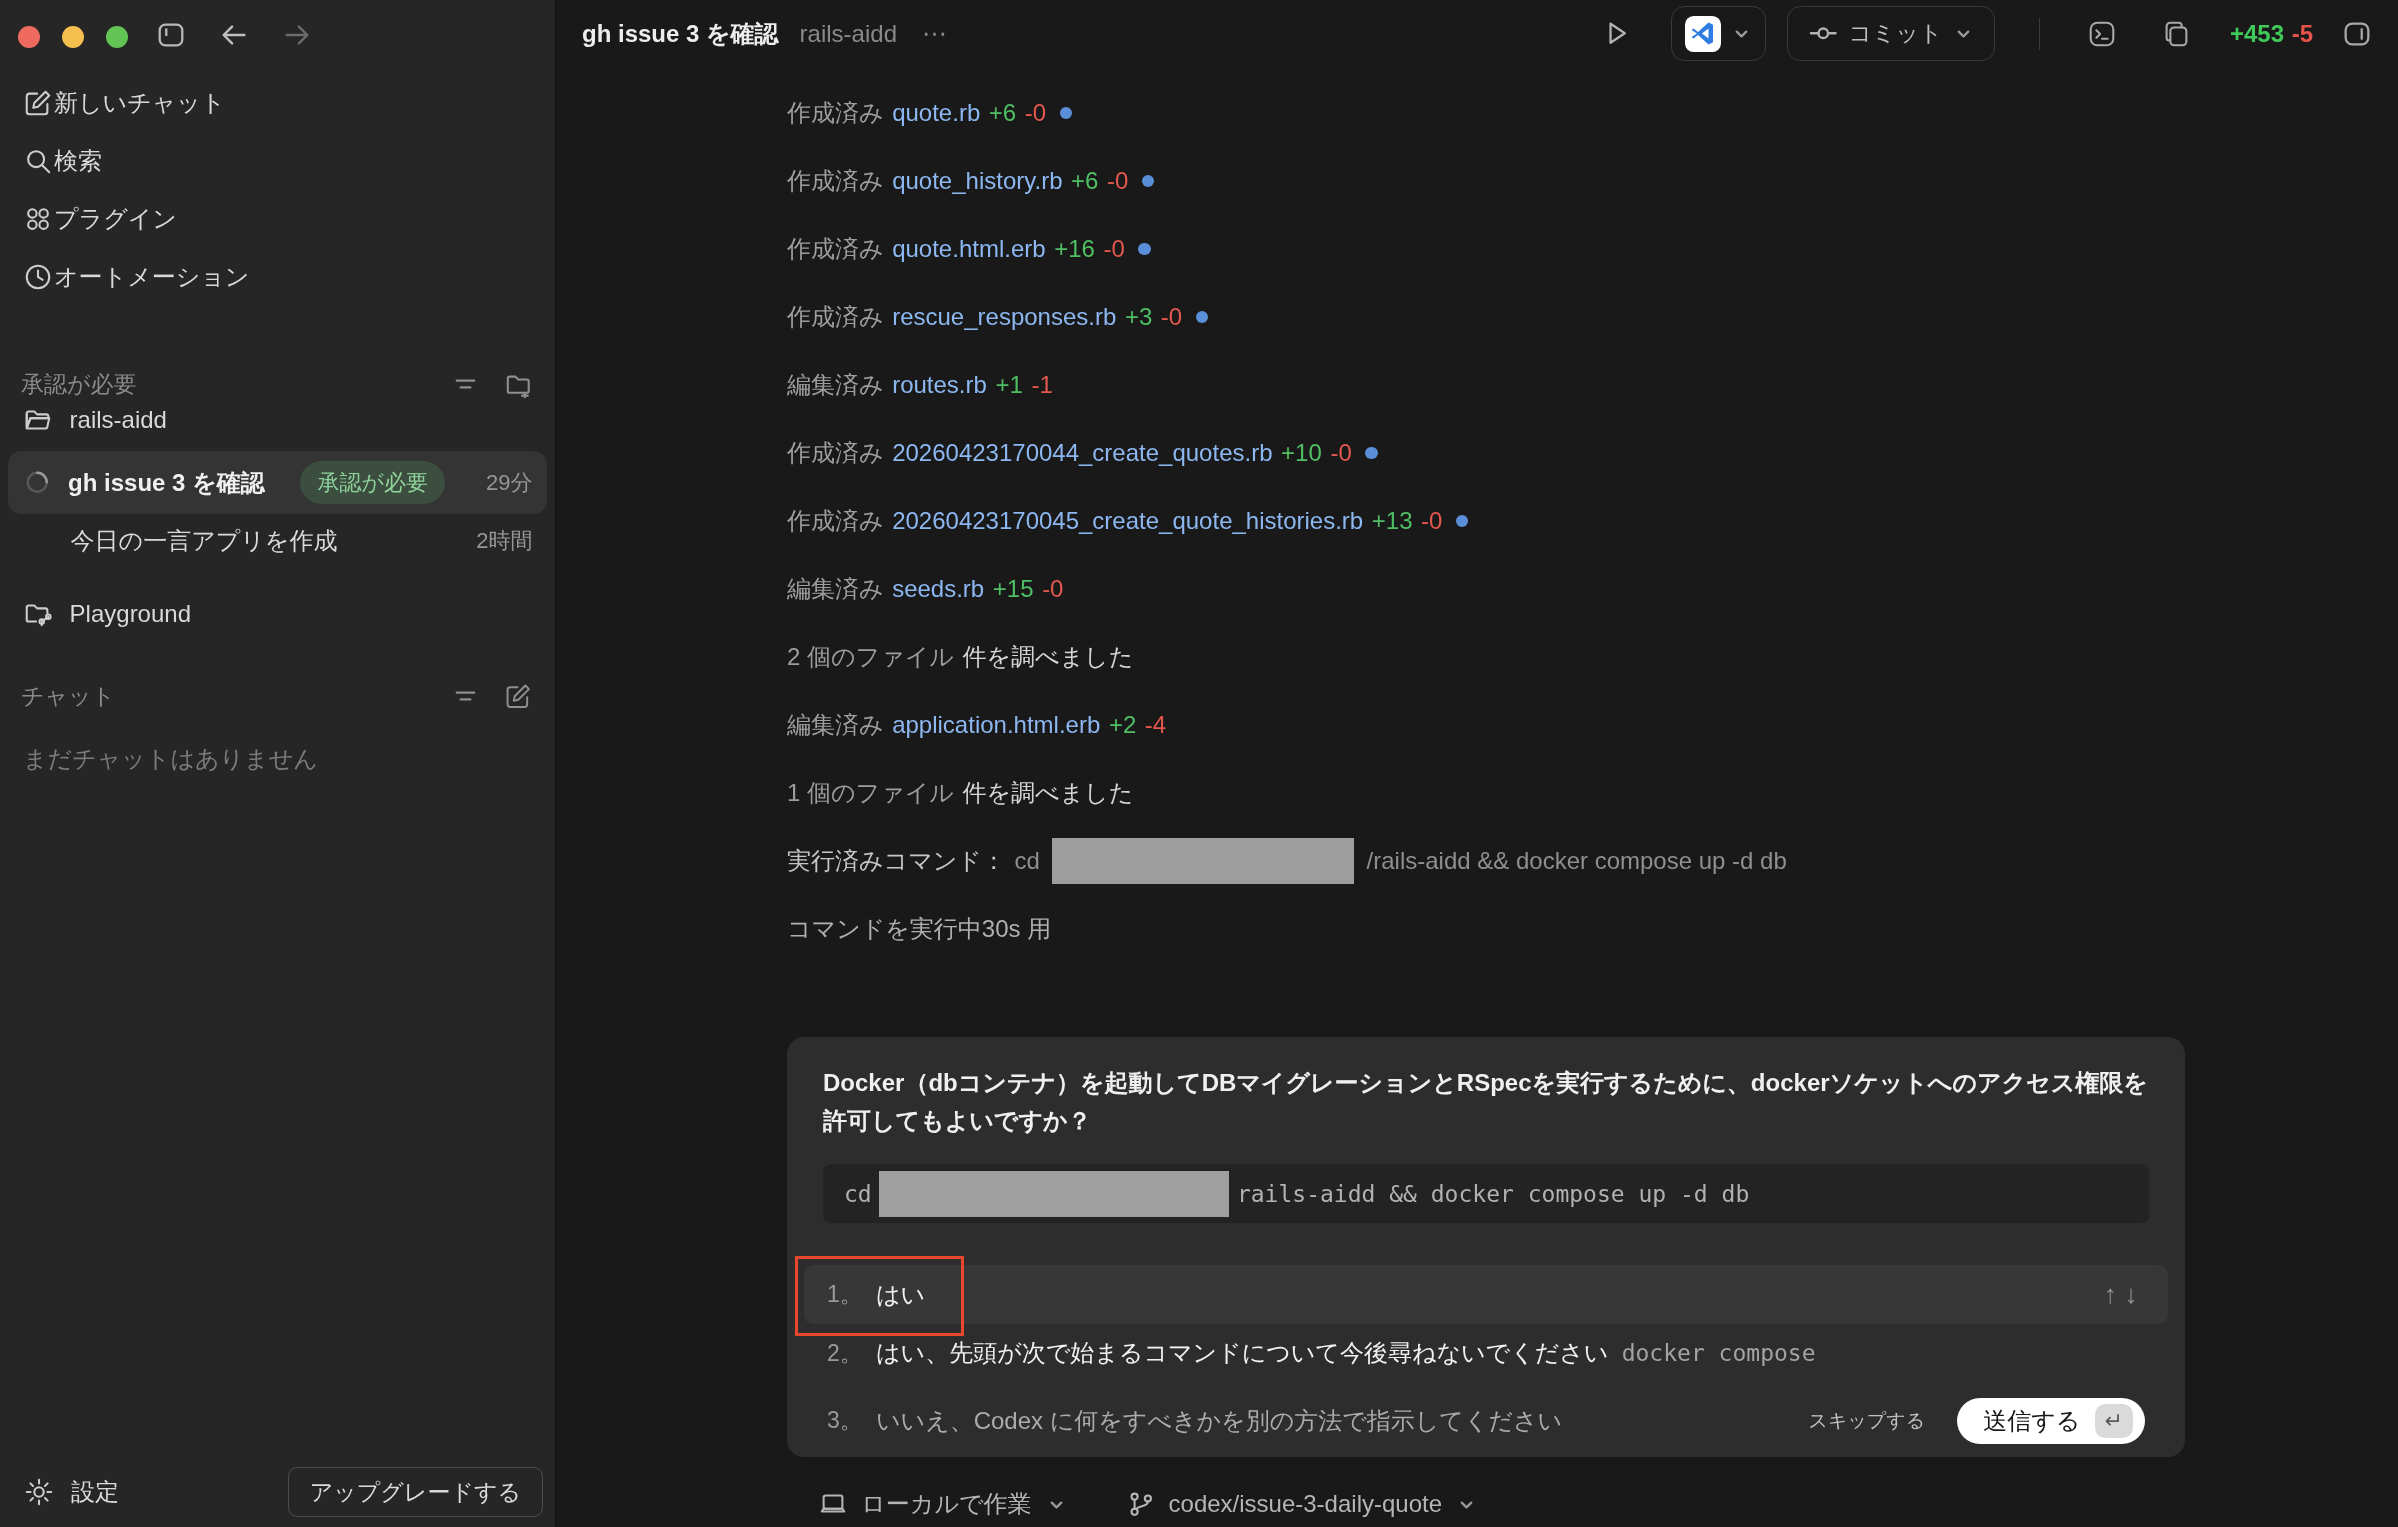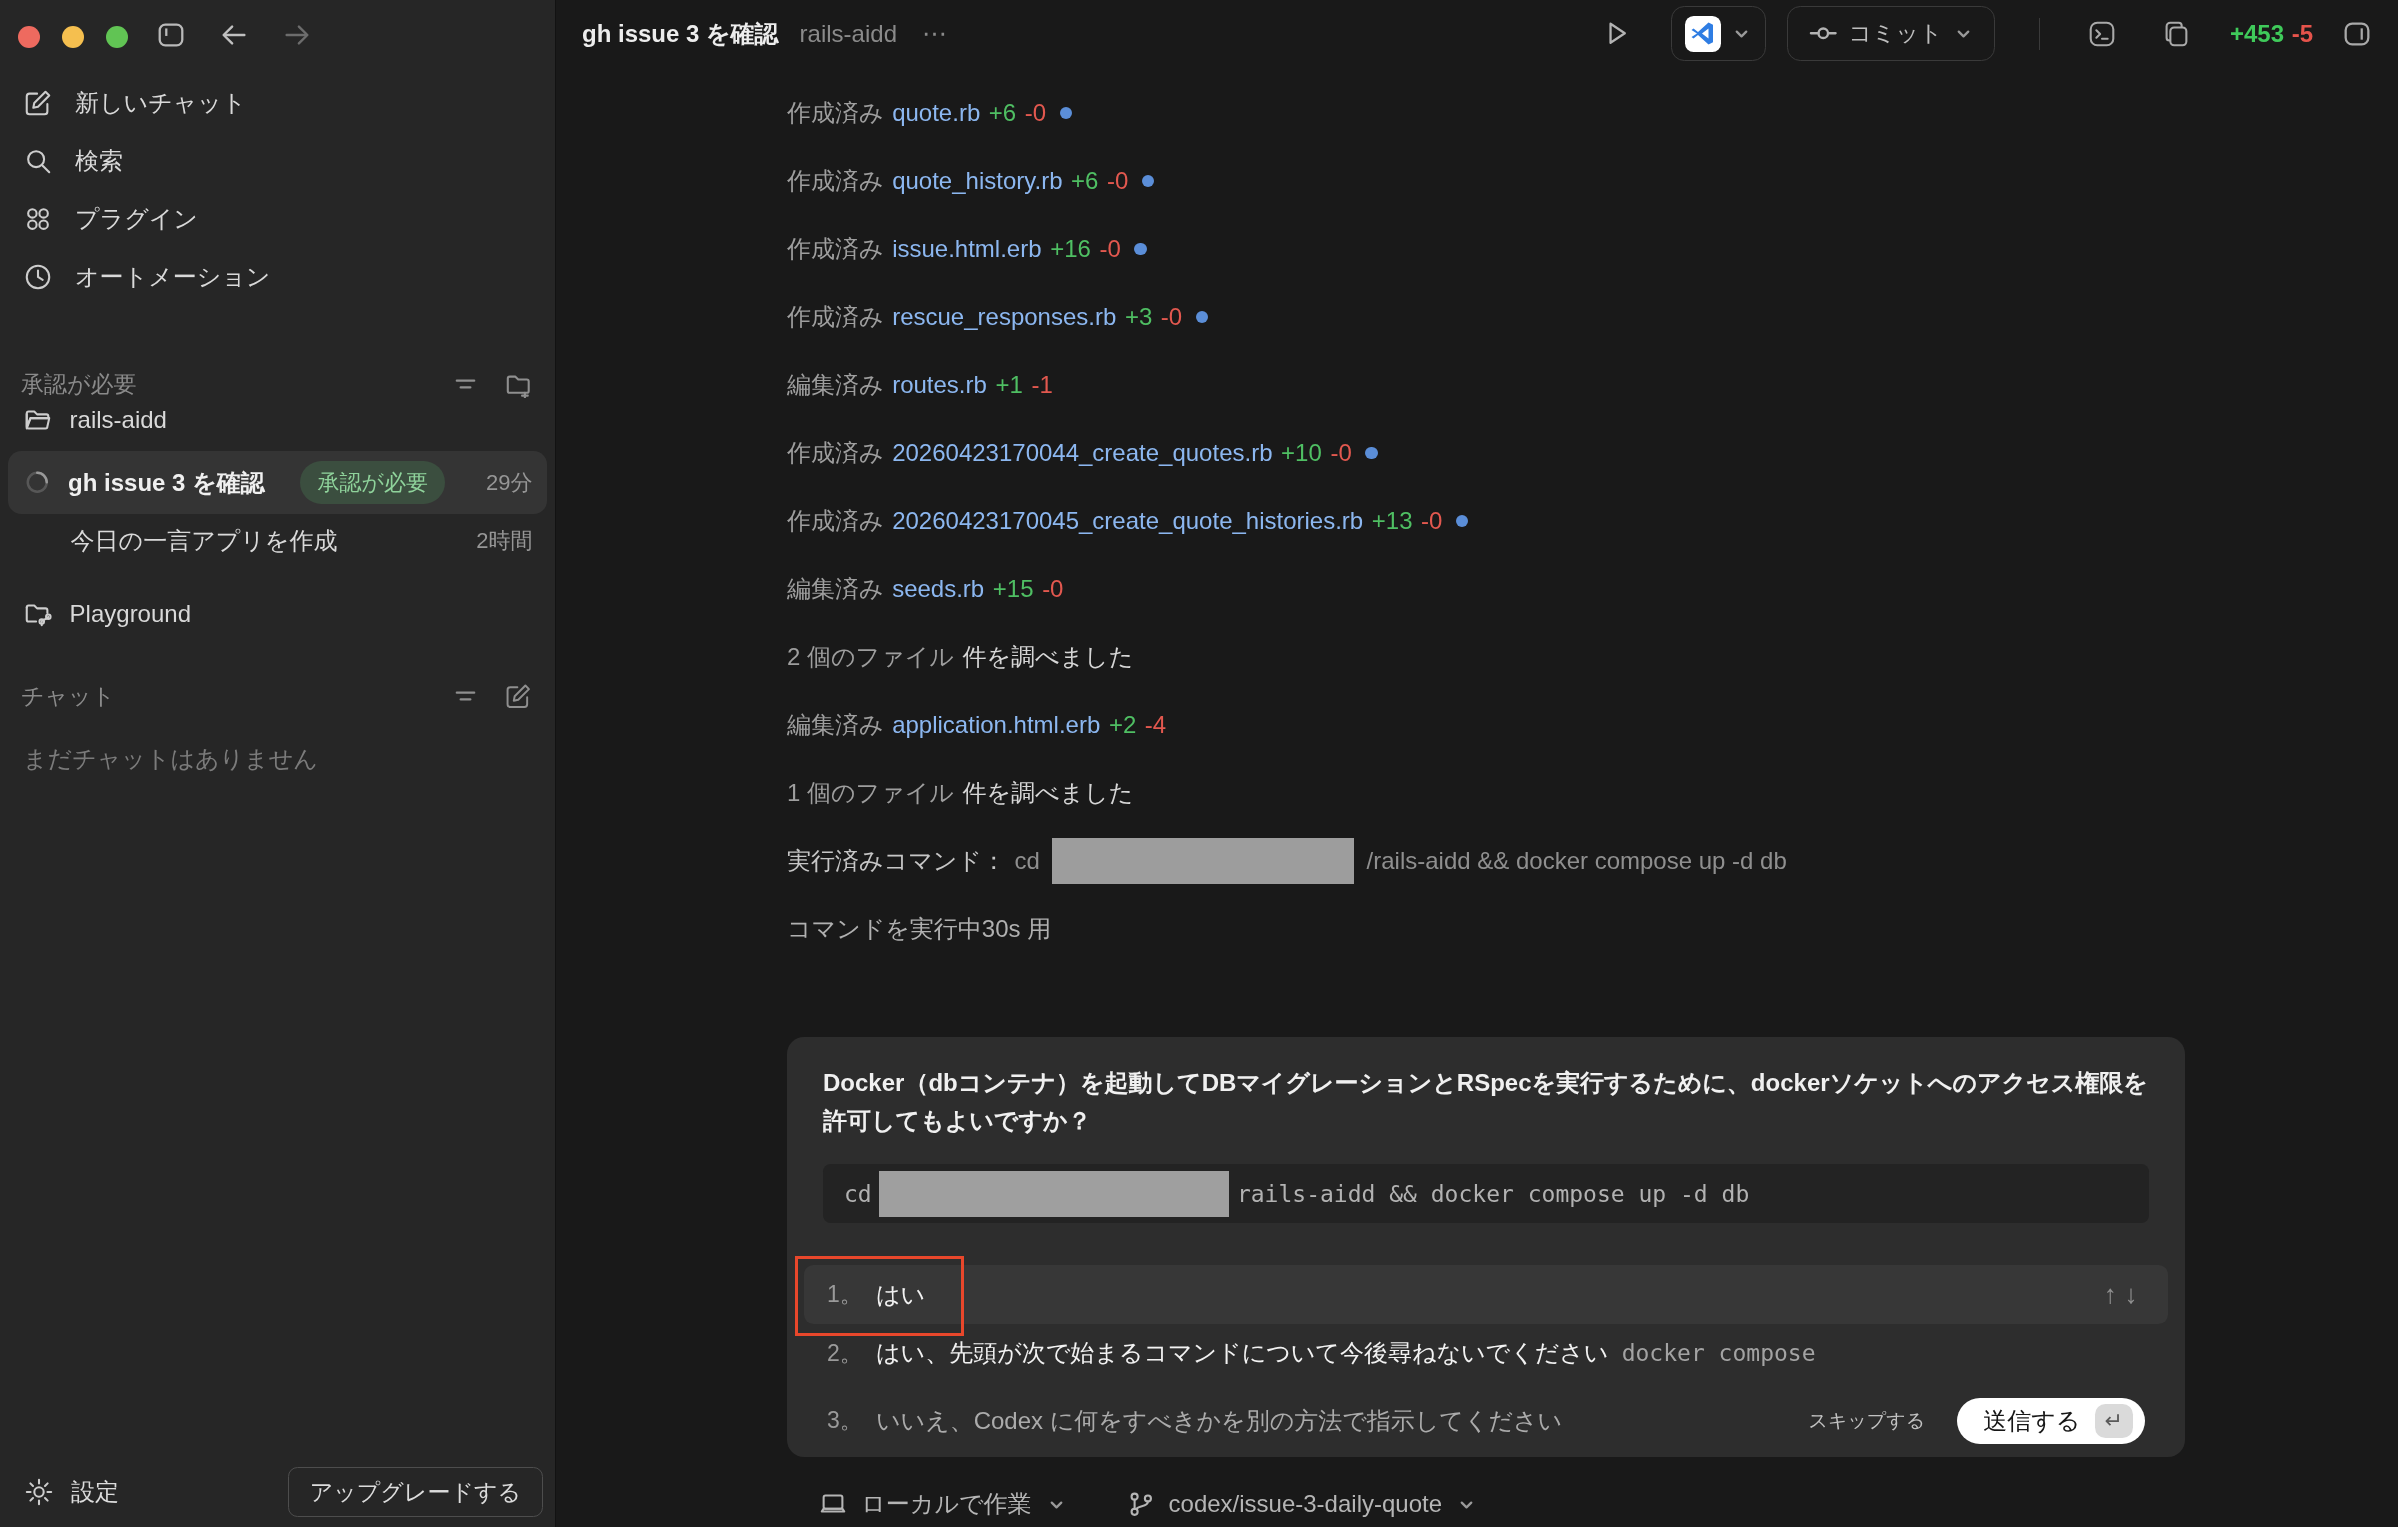--- a/index.html
+++ b/index.html
@@ -9,21 +9,21 @@
   
   .sidebar { position:absolute; left:0; top:0; width:556px; height:1527px; background:#262626; border-right:1px solid #121212; }
   .traffic { position:absolute; top:26px; left:18px; display:flex; gap:22px; }
   .tl { width:22px; height:22px; border-radius:50%; }
   .tl.red{background:#ee6a5f}.tl.yellow{background:#f5bf4f}.tl.green{background:#61c454}
   .winnav { position:absolute; top:16px; left:152px; display:flex; align-items:center; gap:25px; }
   .winnav .wicon { width:38px; height:38px; display:flex; align-items:center; justify-content:center; color:#b9b9b9; }
   .winnav .dim { color:#6c6c6c; }
 
   .menu { position:absolute; top:74px; left:0; right:0; }
-  .menu-item { display:flex; align-items:center; height:58px; padding:0 23px; gap:22px; font-size:24px; color:#d9d9d9; cursor:pointer; }
+  .menu-item { display:flex; align-items:center; height:58px; padding:0 23px; gap:1px; font-size:24px; color:#d9d9d9; cursor:pointer; }
   .menu-item svg { flex:0 0 auto; }
 
   .sec-header { position:absolute; left:0; right:0; height:34px; display:flex; align-items:center; padding:0 21px; color:#8a8a8a; font-size:23px; }
   .sec-header .spacer{flex:1}
   .sec-header .hicon { width:32px; height:32px; display:flex; align-items:center; justify-content:center; color:#8f8f8f; margin-left:21px; }
 
   .side-row { position:absolute; left:7.6px; right:7.6px; display:flex; align-items:center; padding:0 15px; gap:17px; font-size:24px; color:#d9d9d9; border-radius:13.3px; }
   .side-row .time { margin-left:auto; color:#969696; font-size:22px; }
   .side-row.selected { background:#343434; }
   .badge { margin-left:auto; background:#3b4e3f; color:#8fd39b; font-size:22px; padding:6.7px 17px; border-radius:950px; white-space:nowrap; }
@@ -300,21 +300,21 @@
       </div>
     <div class="t-row">
         <span class="act">作成済み</span>
         <span class="file">quote_history.rb</span>
         <span class="plus">+6</span>
         <span class="minus">-0</span>
         <span class="bdot"></span>
       </div>
     <div class="t-row">
         <span class="act">作成済み</span>
-        <span class="file">issue.html.erb</span>
+        <span class="file">quote.html.erb</span>
         <span class="plus">+16</span>
         <span class="minus">-0</span>
         <span class="bdot"></span>
       </div>
     <div class="t-row">
         <span class="act">作成済み</span>
         <span class="file">rescue_responses.rb</span>
         <span class="plus">+3</span>
         <span class="minus">-0</span>
         <span class="bdot"></span>

